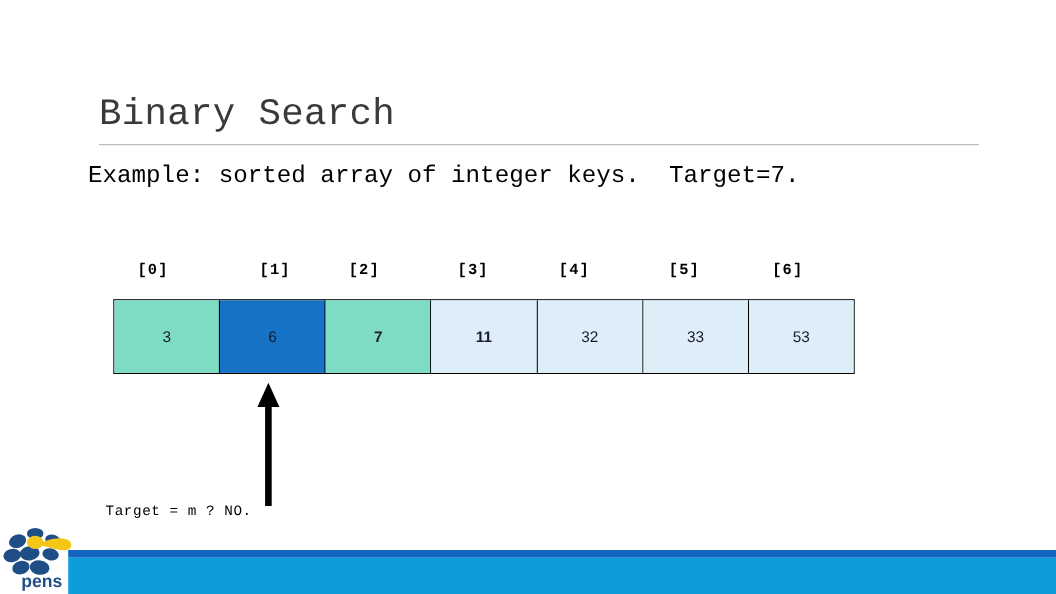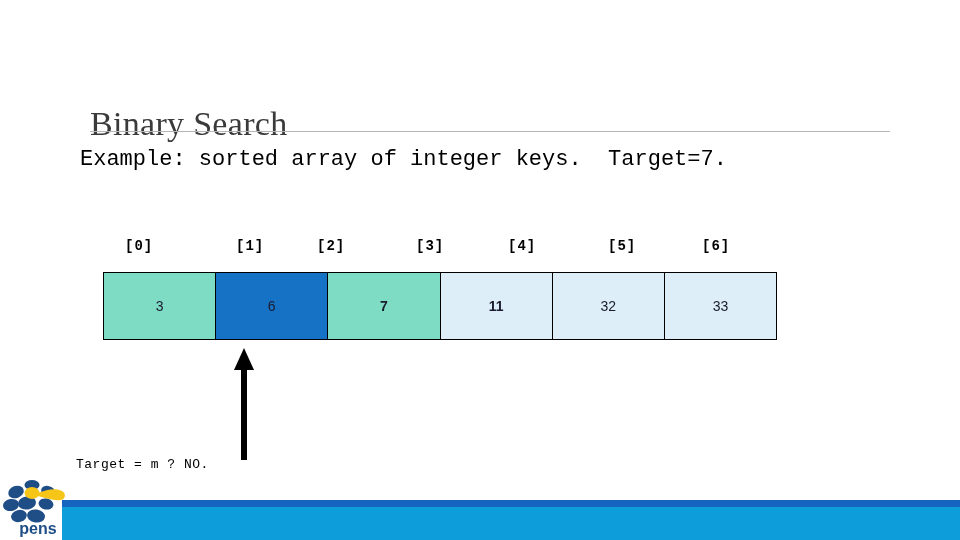--- a/index.html
+++ b/index.html
@@ -18,27 +18,26 @@
     height: 540px;
     background: #ffffff;
     font-family: "Liberation Sans", sans-serif;
   }
 
   
   .slide-title {
     position: absolute;
     left: 90px;
     top: 86px;
-    font-family: Liberation Serif, serif;
+    font-family: Liberation Mono, monospace;
     font-size: 34px;
     font-weight: 300;
     letter-spacing: 0.3px;
     color: #3a3a3a;
     white-space: nowrap;
-    margin-top: 19px;
   }
 
   .title-rule {
     position: absolute;
     left: 90px;
     top: 131px;
     width: 800px;
     height: 1px;
     background: #b5b5b5;
   }
@@ -113,21 +112,21 @@
     position: absolute;
     left: 233px;
     top: 348px;
     width: 22px;
     height: 112px;
   }
 
   
   .bottom-note {
     position: absolute;
-    left: 76px;
+    left: 96px;
     top: 457px;
     font-family: "Liberation Mono", "DejaVu Sans Mono", monospace;
     font-size: 13px;
     color: #000000;
     white-space: pre;
     letter-spacing: 0.5px;
   }
 
   
   .footer-bar-dark {
@@ -199,20 +198,23 @@
         <span class="cell-value">7</span>
       </div>
     <div class="array-cell pale bold-val">
         <span class="cell-value">11</span>
       </div>
     <div class="array-cell pale">
         <span class="cell-value">32</span>
       </div>
     <div class="array-cell pale">
         <span class="cell-value">33</span>
+      </div>
+    <div class="array-cell pale">
+        <span class="cell-value">53</span>
       </div>
   </div>
 
   <svg class="pointer-arrow" viewBox="0 0 22 112">
     <rect x="8" y="18" width="6" height="94" fill="#000000"></rect>
     <polygon points="11,0 21,22 1,22" fill="#000000"></polygon>
   </svg>
 
   <div class="bottom-note">Target = m ? NO.</div>
 

